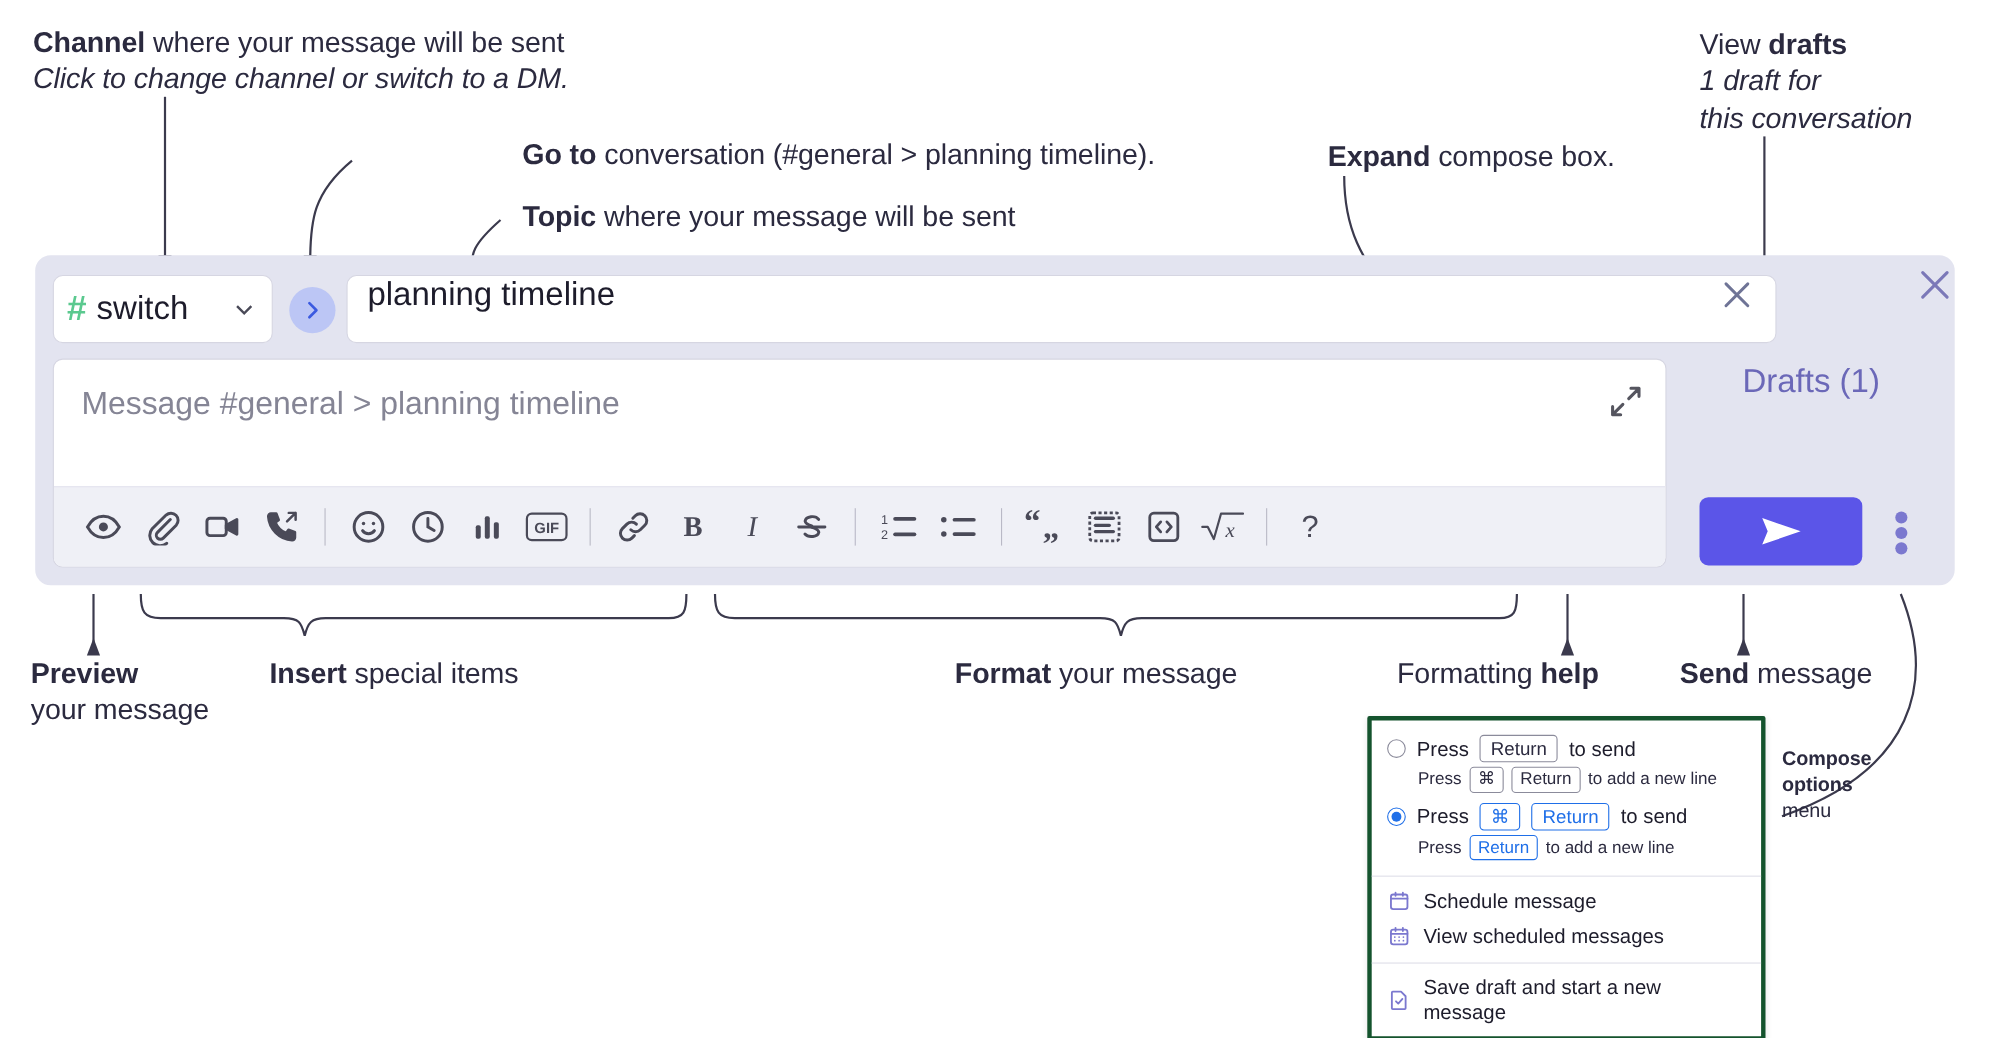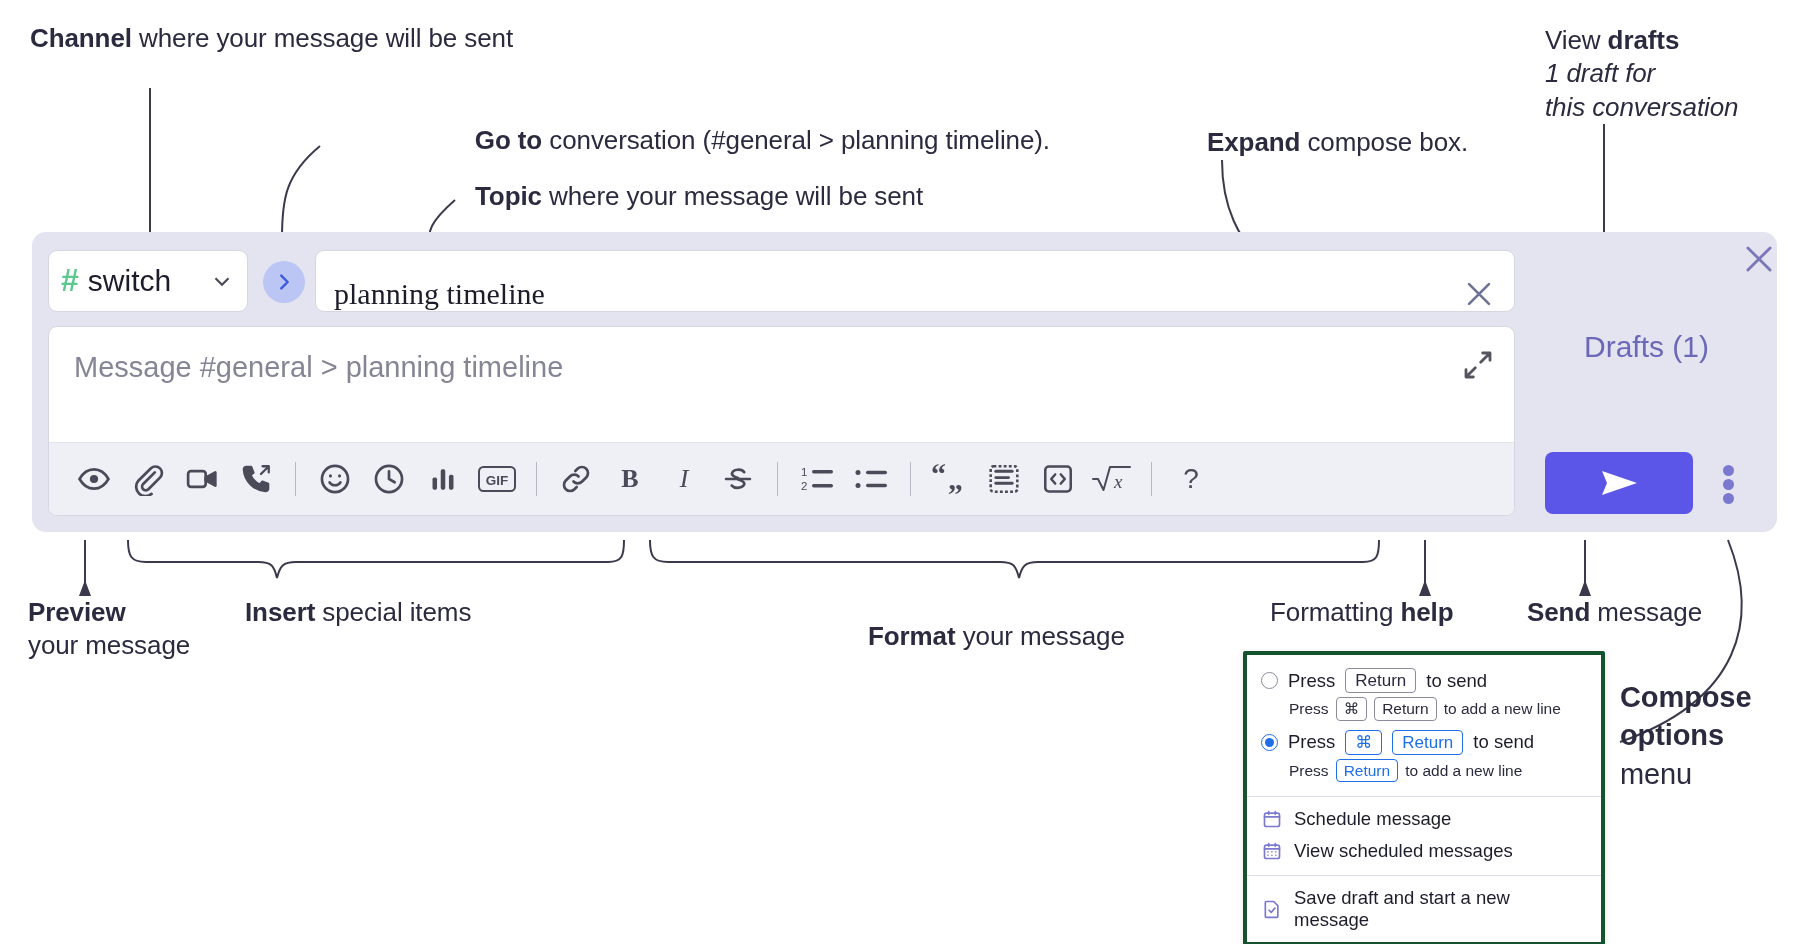--- a/index.html
+++ b/index.html
@@ -18,24 +18,24 @@
   .ann i { font-style:italic; }
 
   
   #ann-channel { left:30px;  top:22px;  width:620px; }
   #ann-goto    { left:330px; top:124px; width:720px;text-align:right; }
   #ann-topic   { left:475px; top:180px; width:620px; }
   #ann-expand  { left:1207px;top:126px; width:420px; }
   #ann-drafts  { left:1545px;top:24px;  width:270px; }
   #ann-preview { left:28px;  top:596px; width:240px; }
   #ann-insert  { left:245px; top:596px; width:330px; }
-  #ann-format  { left:868px; top:596px; width:330px;margin-top:24px; }
+  #ann-format  { left:868px; top:596px; width:330px; }
   #ann-help    { left:1270px;top:596px; width:250px; }
   #ann-send    { left:1527px;top:596px; width:260px; }
-  #ann-compose { left:1620px;top:678px; width:190px; font-size:29px; line-height:1.32;}
+  #ann-compose { left:1620px;top:678px; width:190px; font-size:18px; line-height:1.32;}
 
   
   #compose-panel {
     left:32px; top:232px; width:1745px; height:300px;
     background:#e3e4f0;
     border-radius:14px;
   }
   
   #channel-select {
     left:48px; top:250px; width:200px; height:62px;
@@ -48,23 +48,23 @@
 
   
   #goto-btn {
     left:263px; top:261px; width:42px; height:42px;
     border-radius:50%; background:#bcc6f5;
     display:flex; align-items:center; justify-content:center;
   }
 
   
   #topic-field {
-    left:315px; top:250px; width:1200px; height:62px;
+    left:315px; top:250px; width:1300px; height:62px;
     background:#fff; border:1px solid #d6d6e2; border-radius:9px;
-    display:flex; align-items:flex-end; padding:0 18px;font-family:Liberation Serif, serif;
+    display:flex; align-items:flex-start; padding:0 18px;
   }
   #topic-field .tval { font-size:30px; color:#1d1c2b; }
   #topic-clear { margin-left:auto; cursor:pointer; }
 
   
   #message-box {
     left:48px; top:326px; width:1467px; height:190px;
     background:#fff; border:1px solid #d6d6e2; border-radius:9px;
     overflow:hidden;
     padding-left:28px;
@@ -154,20 +154,21 @@
     <polygon points="1585,580 1579,596 1591,596"></polygon>
   </g>
 
   <g fill="#3b3a4d">
       <polygon points="1462,360 1444,355 1446,366"></polygon>
     </g>
 </svg>
 
 <div class="abs ann" id="ann-channel">
   <div><b>Channel</b><span> where your message will be sent</span></div>
+  <div><i>Click to change channel or switch to a DM.</i></div>
 </div>
 
 <div class="abs ann" id="ann-goto">
   <b>Go to</b><span> conversation (#general &gt; planning timeline).</span>
 </div>
 
 <div class="abs ann" id="ann-topic">
   <b>Topic</b><span> where your message will be sent</span>
 </div>
 

